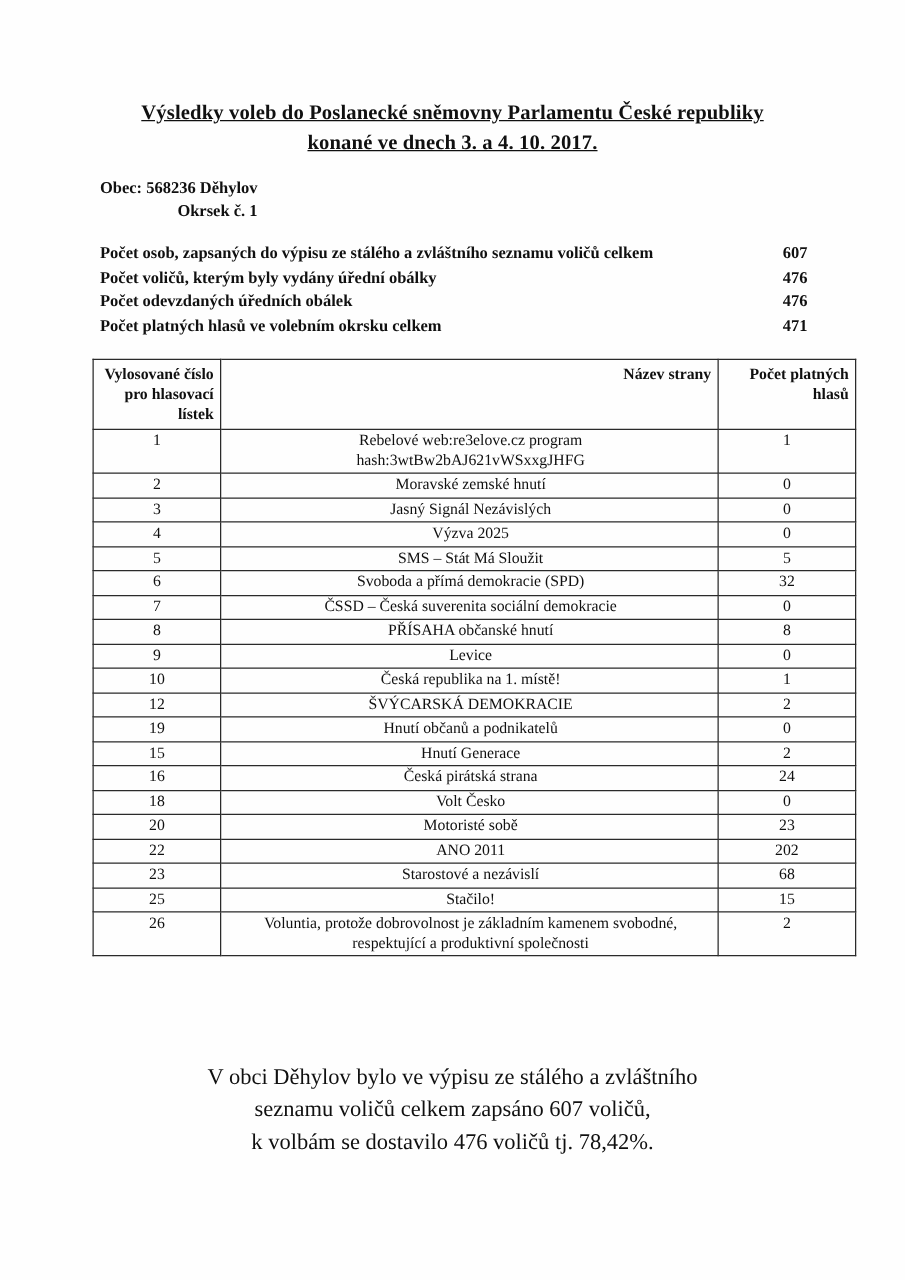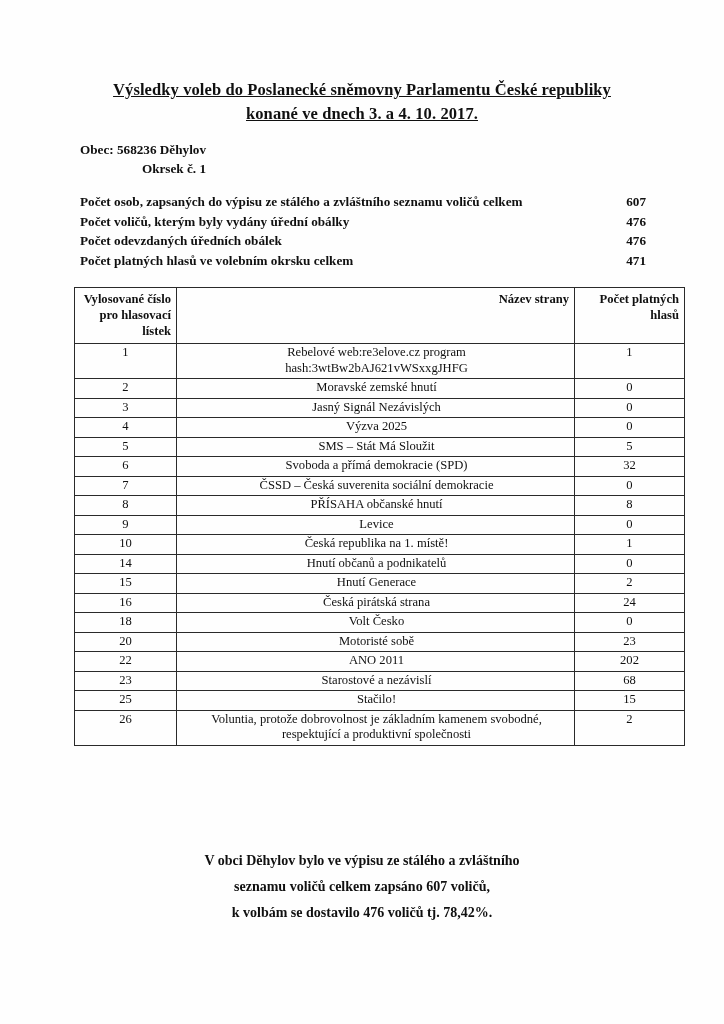--- a/index.html
+++ b/index.html
@@ -120,22 +120,22 @@
 
   
   .footer-block {
     position: absolute;
     left: 74px;
     top: 848px;
     width: 576px;
     text-align: center;
   }
   .footer-line {
-    font-weight: bold;
-    font-size: 14px;
+    font-weight: normal;
+    font-size: 18px;
     line-height: 26px;
   }
 </style>
 </head>
 <body>
 
 <div class="page">
 
   <div class="title-block">
     <div class="title-line">Výsledky voleb do Poslanecké sněmovny Parlamentu České republiky</div>
@@ -220,21 +220,26 @@
             <td class="cell-num">9</td>
             <td class="cell-name">Levice</td>
             <td class="cell-votes">0</td>
           </tr>
           <tr>
             <td class="cell-num">10</td>
             <td class="cell-name">Česká republika na 1. místě!</td>
             <td class="cell-votes">1</td>
           </tr>
           <tr>
-            <td class="cell-num">14</td>
+            <td class="cell-num">12</td>
+            <td class="cell-name">ŠVÝCARSKÁ DEMOKRACIE</td>
+            <td class="cell-votes">2</td>
+          </tr>
+          <tr>
+            <td class="cell-num">19</td>
             <td class="cell-name">Hnutí občanů a podnikatelů</td>
             <td class="cell-votes">0</td>
           </tr>
           <tr class="tall">
             <td class="cell-num">15</td>
             <td class="cell-name">Hnutí Generace</td>
             <td class="cell-votes">2</td>
           </tr>
           <tr class="tall">
             <td class="cell-num">16</td>

